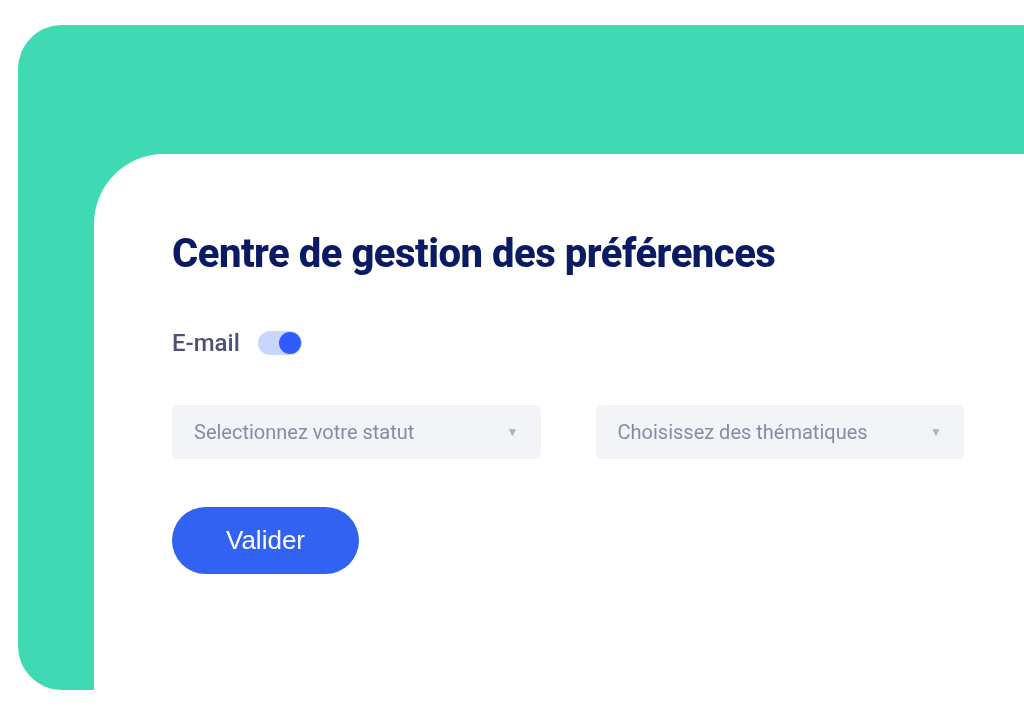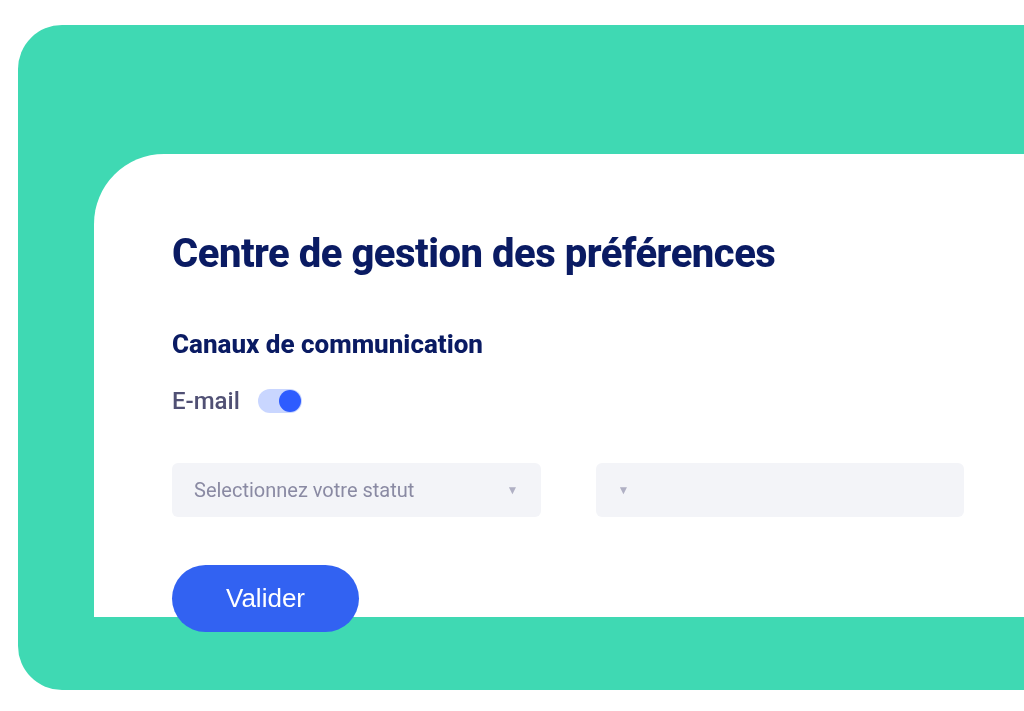--- a/index.html
+++ b/index.html
@@ -15,21 +15,21 @@
     border-top-left-radius: 44px;
     border-bottom-left-radius: 44px;
     z-index: 0;
   }
 
   .card {
     position: absolute;
     top: 154px;
     left: 94px;
     width: 930px;
-    height: 463px;
+    height: 557px;
     background: #ffffff;
     border-top-left-radius: 70px;
     z-index: 1;
     padding: 76px 60px 16px 78px;
   }
 
   .title {
     color: #0a1b63;
     font-size: 40px;
     font-weight: 800;
@@ -122,37 +122,37 @@
 </style>
 </head>
 <body>
 
 <div class="bg-shape"></div>
 
 <div class="card">
 
   <h1 class="title">Centre de gestion des préférences</h1>
 
-  <h2 class="section-heading">Canaux de communication</h2>
 
   <div class="channels-row">
     <div class="channel-item">
       <span class="channel-label">E-mail</span>
       <div class="toggle">
         <div class="knob"></div>
       </div>
     </div>
   </div>
 
 
   <div class="selects-row">
     <div class="select">
       <span>Selectionnez votre statut</span>
       <span class="chevron">▼</span>
     </div>
     <div class="select">
+      <span>Choisissez des thématiques</span>
       <span class="chevron">▼</span>
     </div>
   </div>
 
   <button class="submit-btn">Valider</button>
 
 </div>
 
 </body></html>

